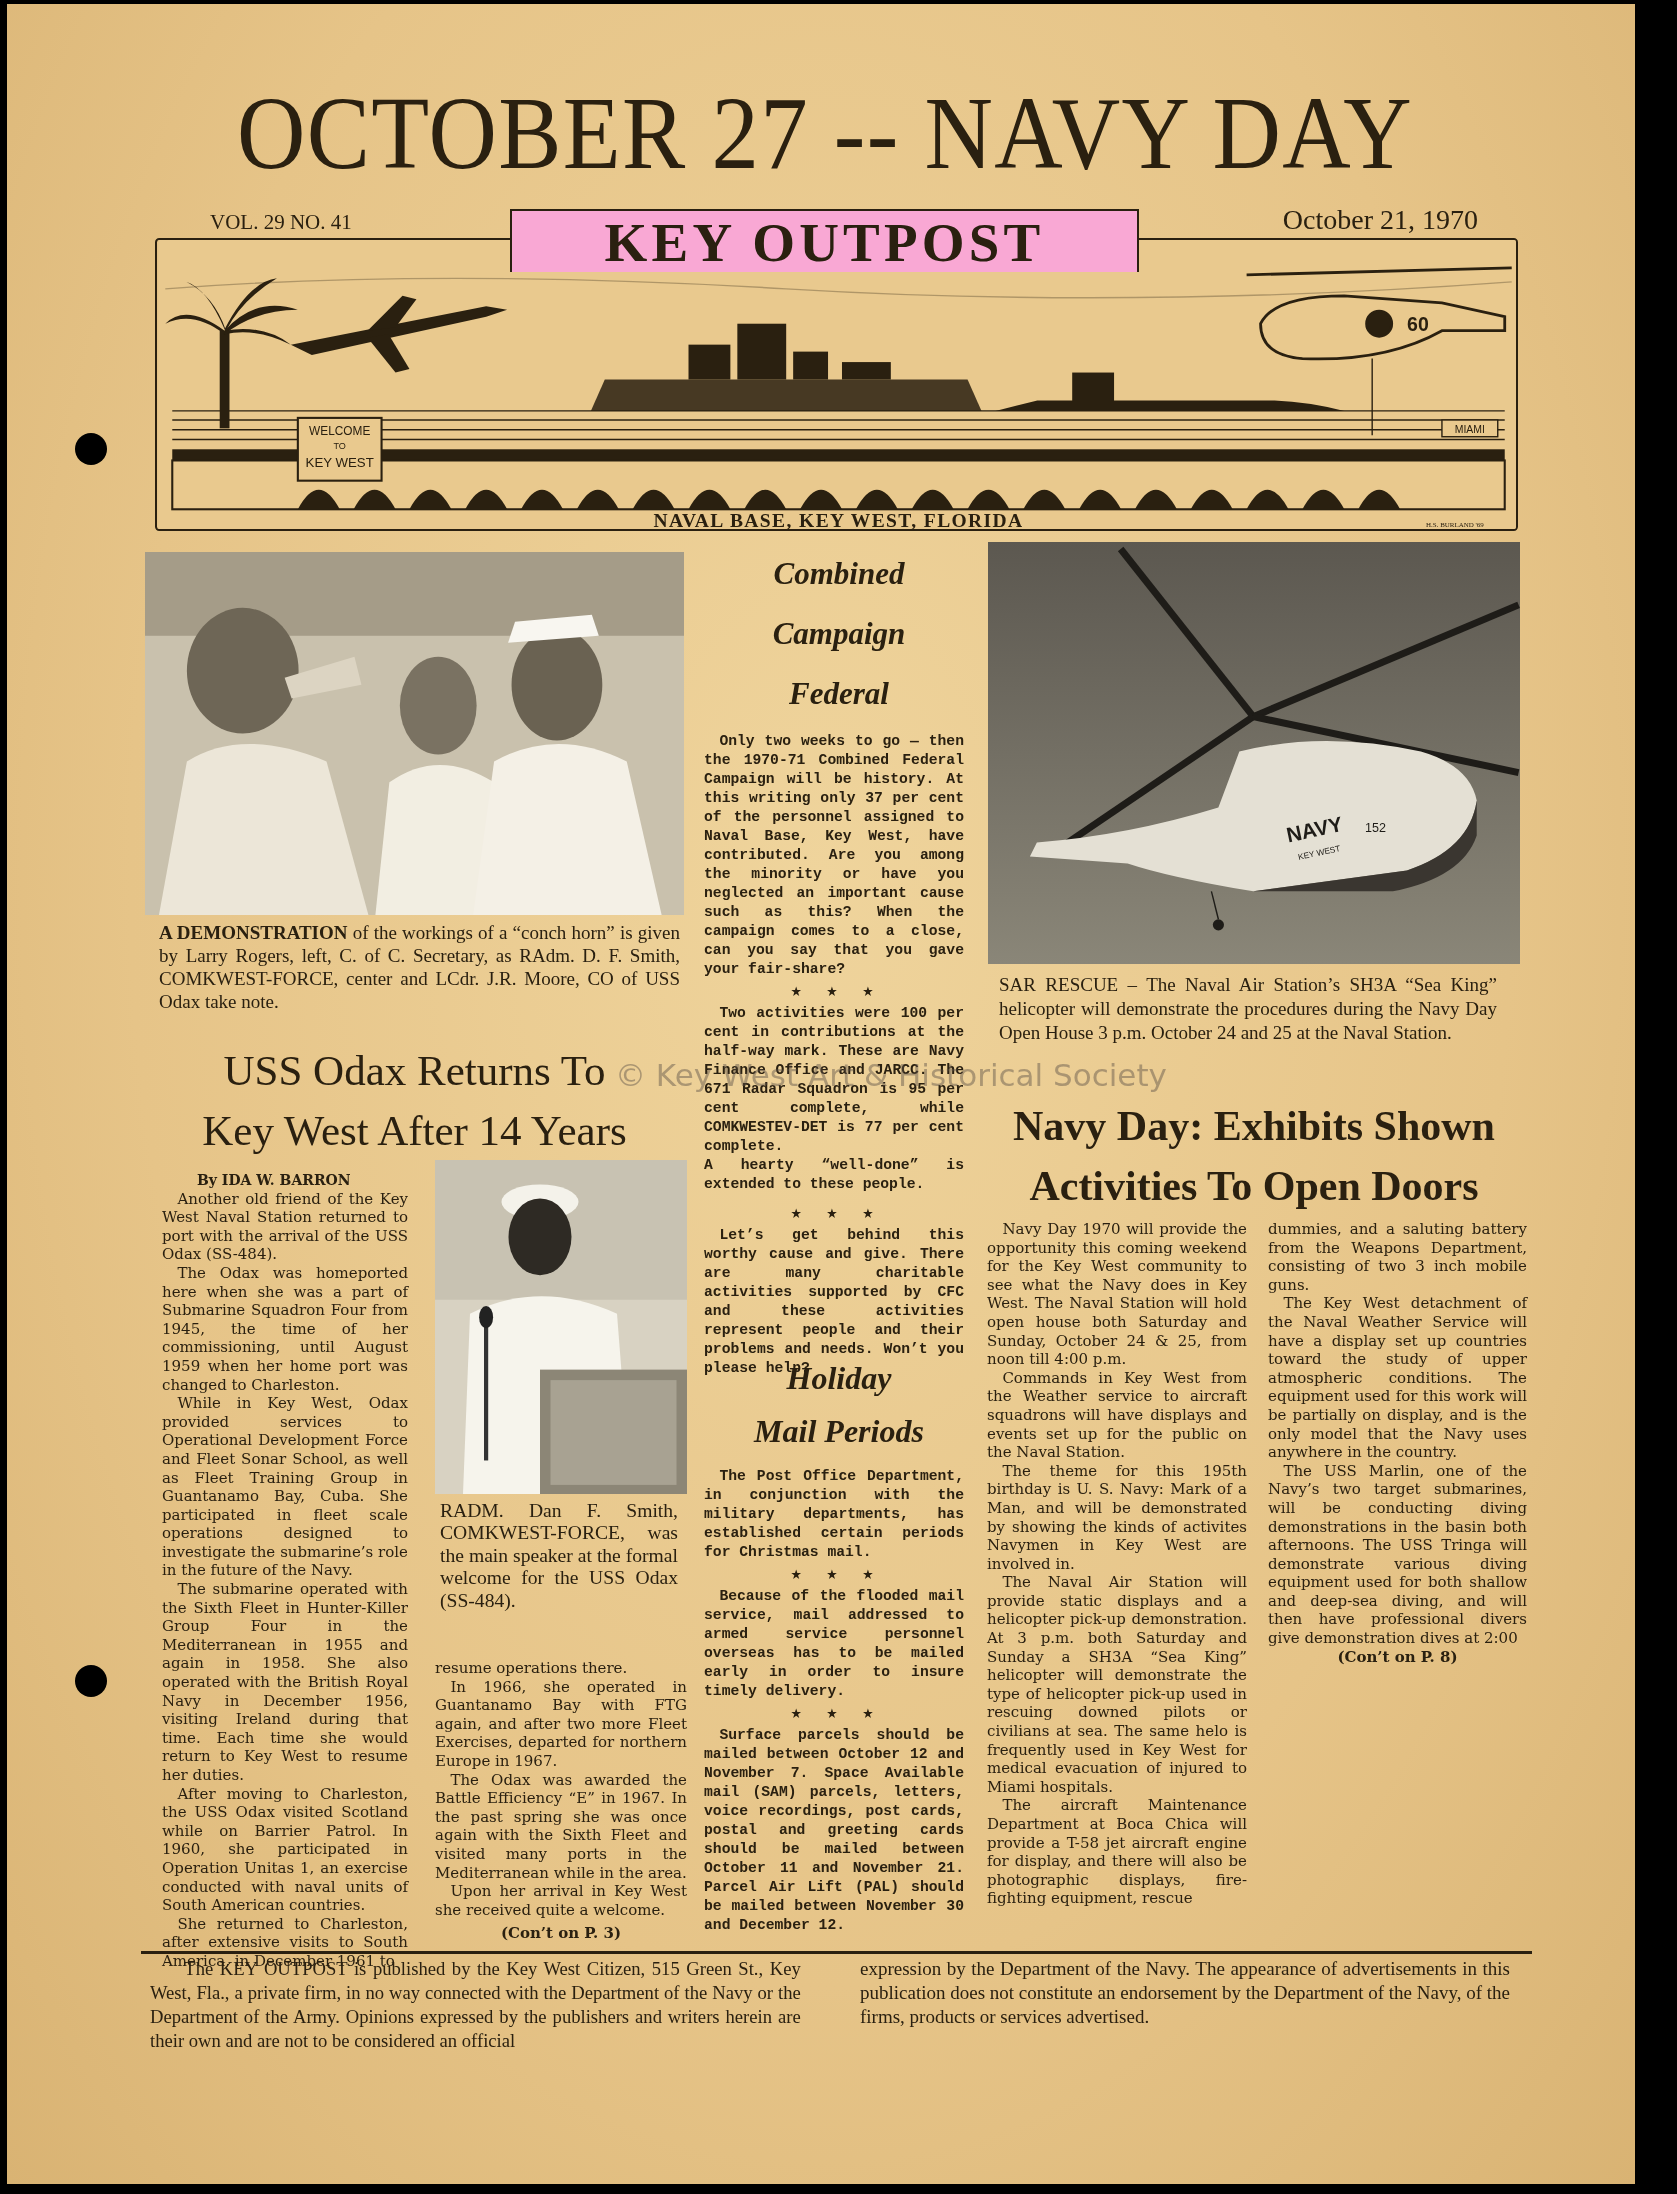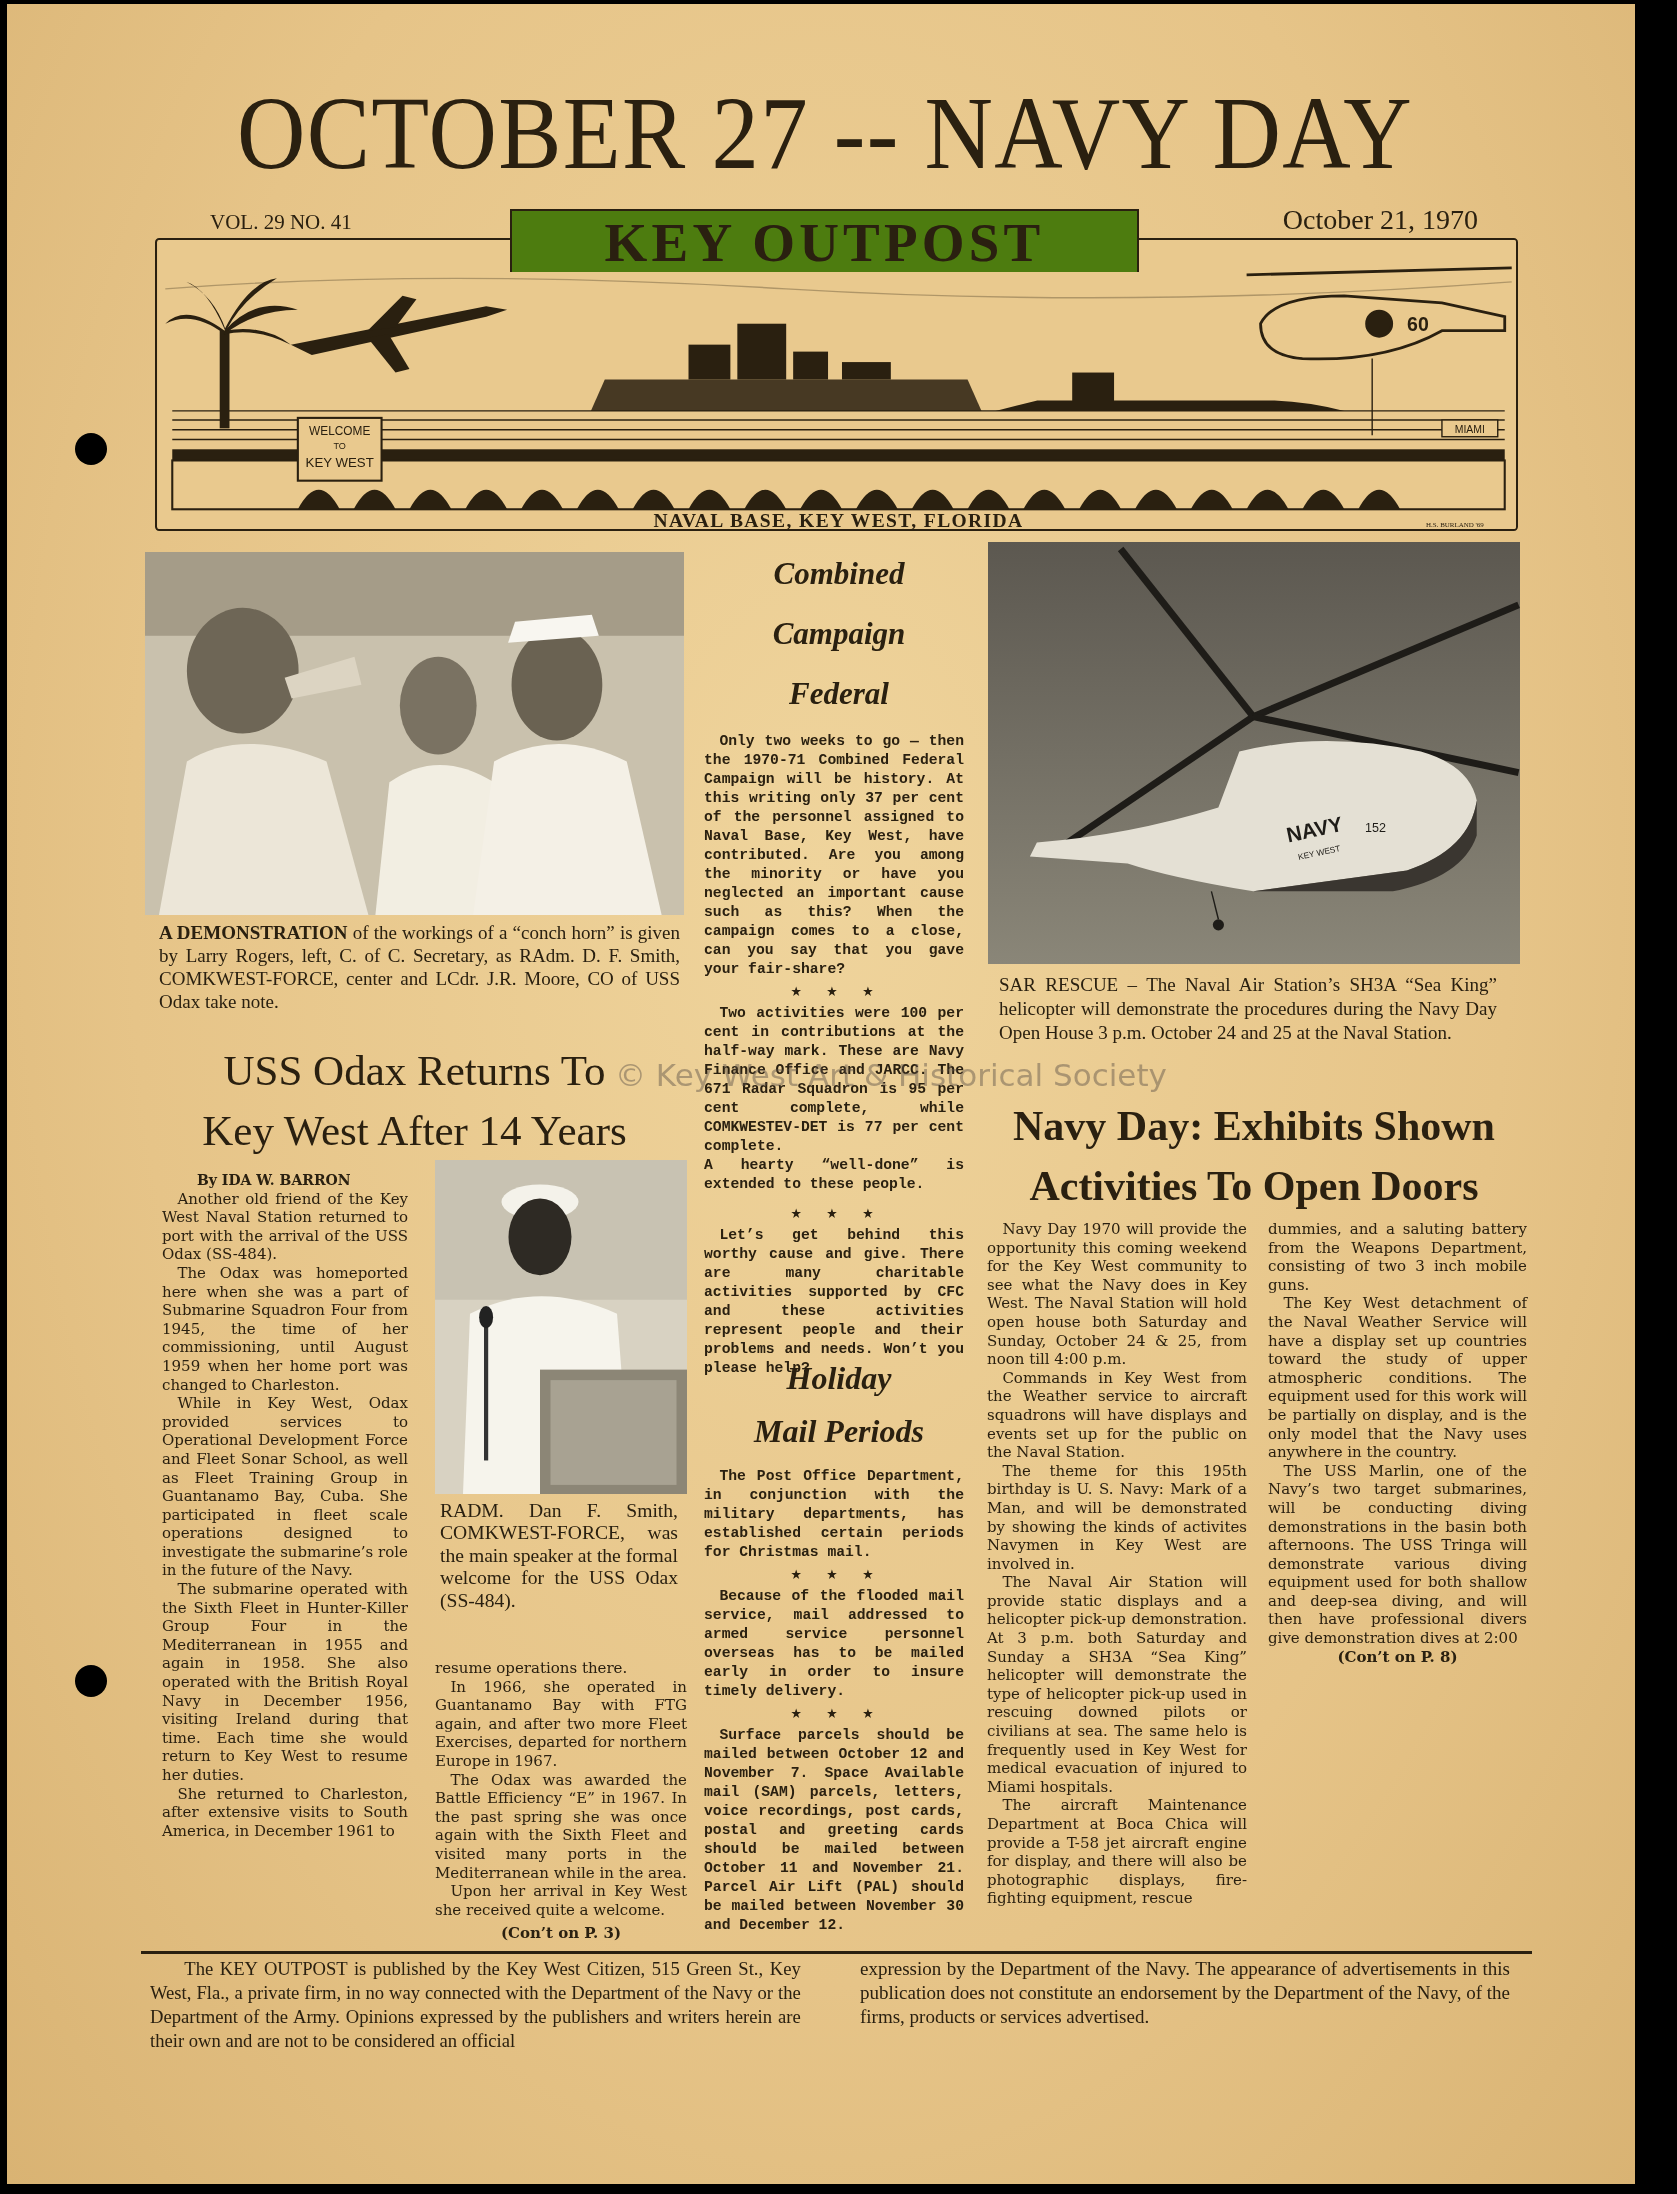--- a/index.html
+++ b/index.html
@@ -125,21 +125,21 @@
       <text x="260" y="300" text-anchor="middle" font-family="Liberation Sans, sans-serif" font-size="13" fill="#2a2010">TO</text>
       <text x="260" y="325" text-anchor="middle" font-family="Liberation Sans, sans-serif" font-size="19" fill="#2a2010">KEY WEST</text>
 
       <rect x="1840" y="258" width="80" height="24" fill="#e9c98e" stroke="#2a2010" stroke-width="2"></rect>
       <text x="1880" y="276" text-anchor="middle" font-family="Liberation Sans, sans-serif" font-size="15" fill="#2a2010">MIAMI</text>
 
       <text x="975" y="412" text-anchor="middle" font-family="Liberation Serif, serif" font-weight="bold" font-size="28" letter-spacing="2" fill="#2a2010">NAVAL BASE, KEY WEST, FLORIDA</text>
       <text x="1900" y="412" text-anchor="end" font-family="Liberation Serif, serif" font-size="10" fill="#2a2010">H.S. BURLAND '69</text>
     </svg>
   </div>
-  <div class="title-box" style="background:#4d7c0f;">
+  <div class="title-box" style="background:#f9a8d4;">
     <span class="title-text">KEY OUTPOST</span>
   </div>
   <div class="vol">VOL. 29   NO. 41</div>
   <div class="date">October 21, 1970</div>
 </div>
 
 <div class="photo" style="left:145px;top:552px;width:539px;height:363px;background:#bdb4a0;">
   <svg viewBox="0 0 772 520" preserveAspectRatio="none">
     <rect width="772" height="520" fill="#c9c1ad"></rect>
     <rect x="0" y="0" width="772" height="120" fill="#a59c88"></rect>
@@ -159,20 +159,21 @@
   <div>USS Odax Returns To</div>
   <div style="margin-top:15.4px;">Key West After 14 Years</div>
 </div>
 
 <div class="col" style="left:162px;top:1171px;width:246px;">
   <p class="byline">By IDA W. BARRON</p>
   <p>Another old friend of the Key West Naval Station returned to port with the arrival of the USS Odax (SS-484).</p>
   <p>The Odax was homeported here when she was a part of Submarine Squadron Four from 1945, the time of her commissioning, until August 1959 when her home port was changed to Charleston.</p>
   <p>While in Key West, Odax provided services to Operational Development Force and Fleet Sonar School, as well as Fleet Training Group in Guantanamo Bay, Cuba. She participated in fleet scale operations designed to investigate the submarine’s role in the future of the Navy.</p>
   <p>The submarine operated with the Sixth Fleet in Hunter-Killer Group Four in the Mediterranean in 1955 and again in 1958. She also operated with the British Royal Navy in December 1956, visiting Ireland during that time. Each time she would return to Key West to resume her duties.</p>
+  <p>After moving to Charleston, the USS Odax visited Scotland while on Barrier Patrol. In 1960, she participated in Operation Unitas 1, an exercise conducted with naval units of South American countries.</p>
   <p>She returned to Charleston, after extensive visits to South America, in December 1961 to</p>
 </div>
 
 <div class="photo" style="left:435px;top:1160px;width:252px;height:334px;">
   <svg viewBox="0 0 360 478" preserveAspectRatio="none">
     <rect width="360" height="478" fill="#d8d2c2"></rect>
     <rect x="0" y="0" width="360" height="200" fill="#c8c2b2"></rect>
     <ellipse cx="150" cy="60" rx="55" ry="25" fill="#f4f2ea"></ellipse>
     <ellipse cx="150" cy="110" rx="45" ry="55" fill="#2e2a24"></ellipse>
     <path d="M40 478 L50 220 Q150 170 260 220 L280 478 Z" fill="#f6f4ec"></path>

